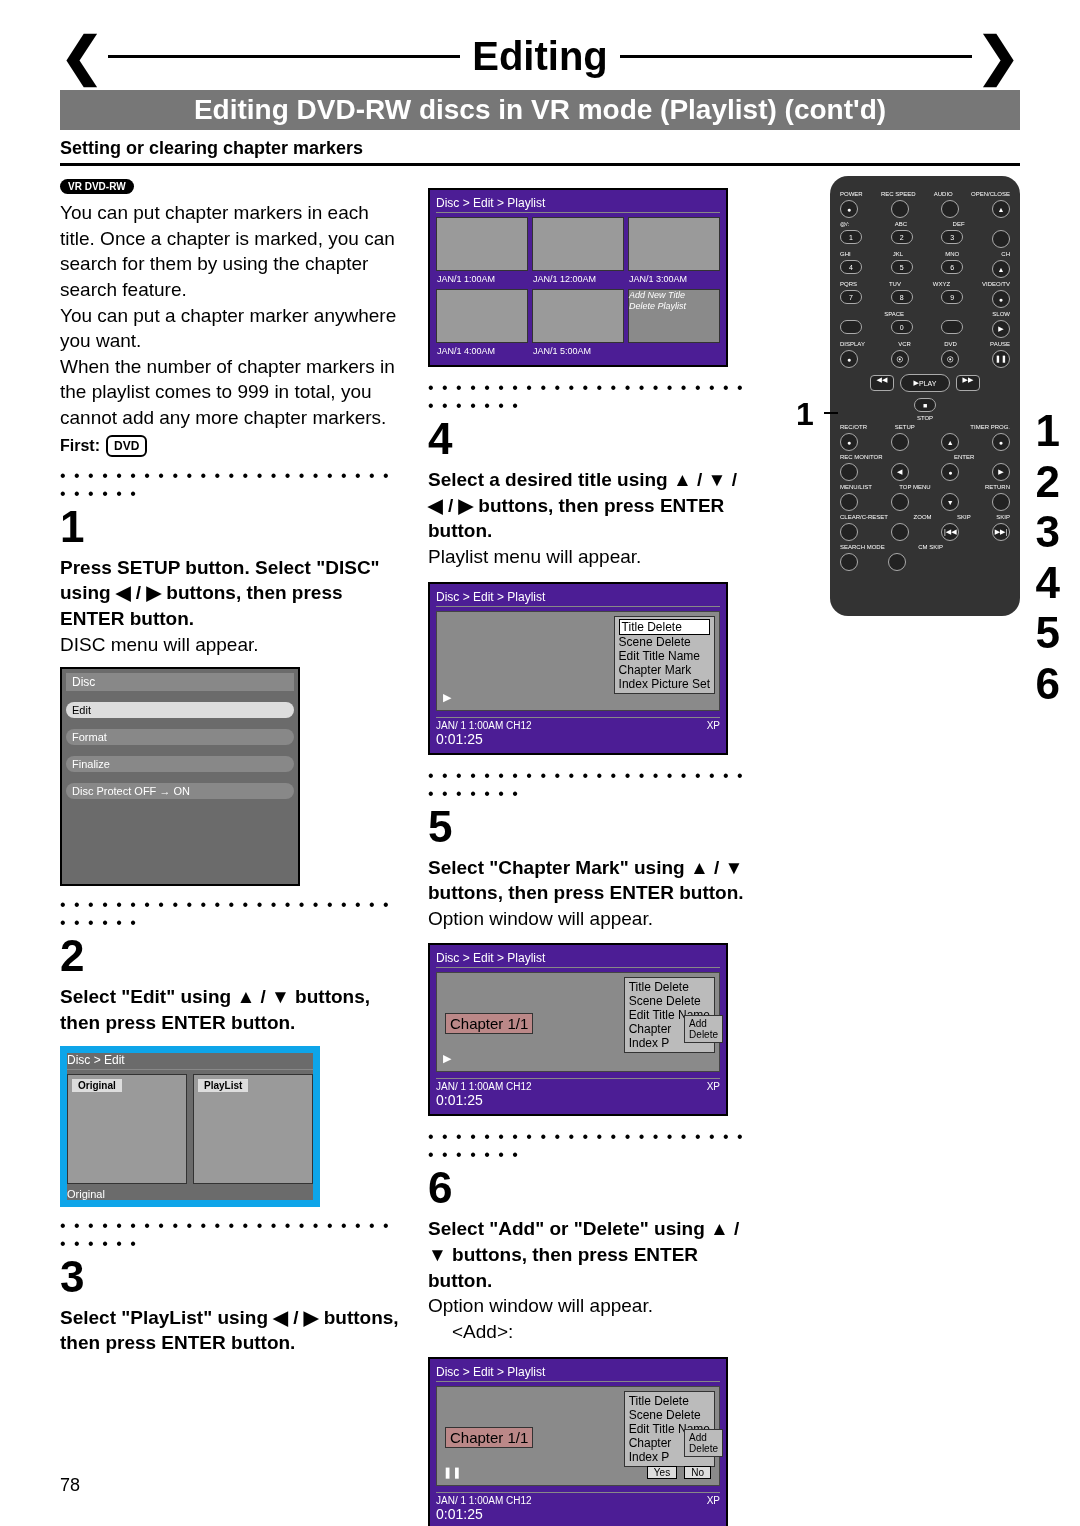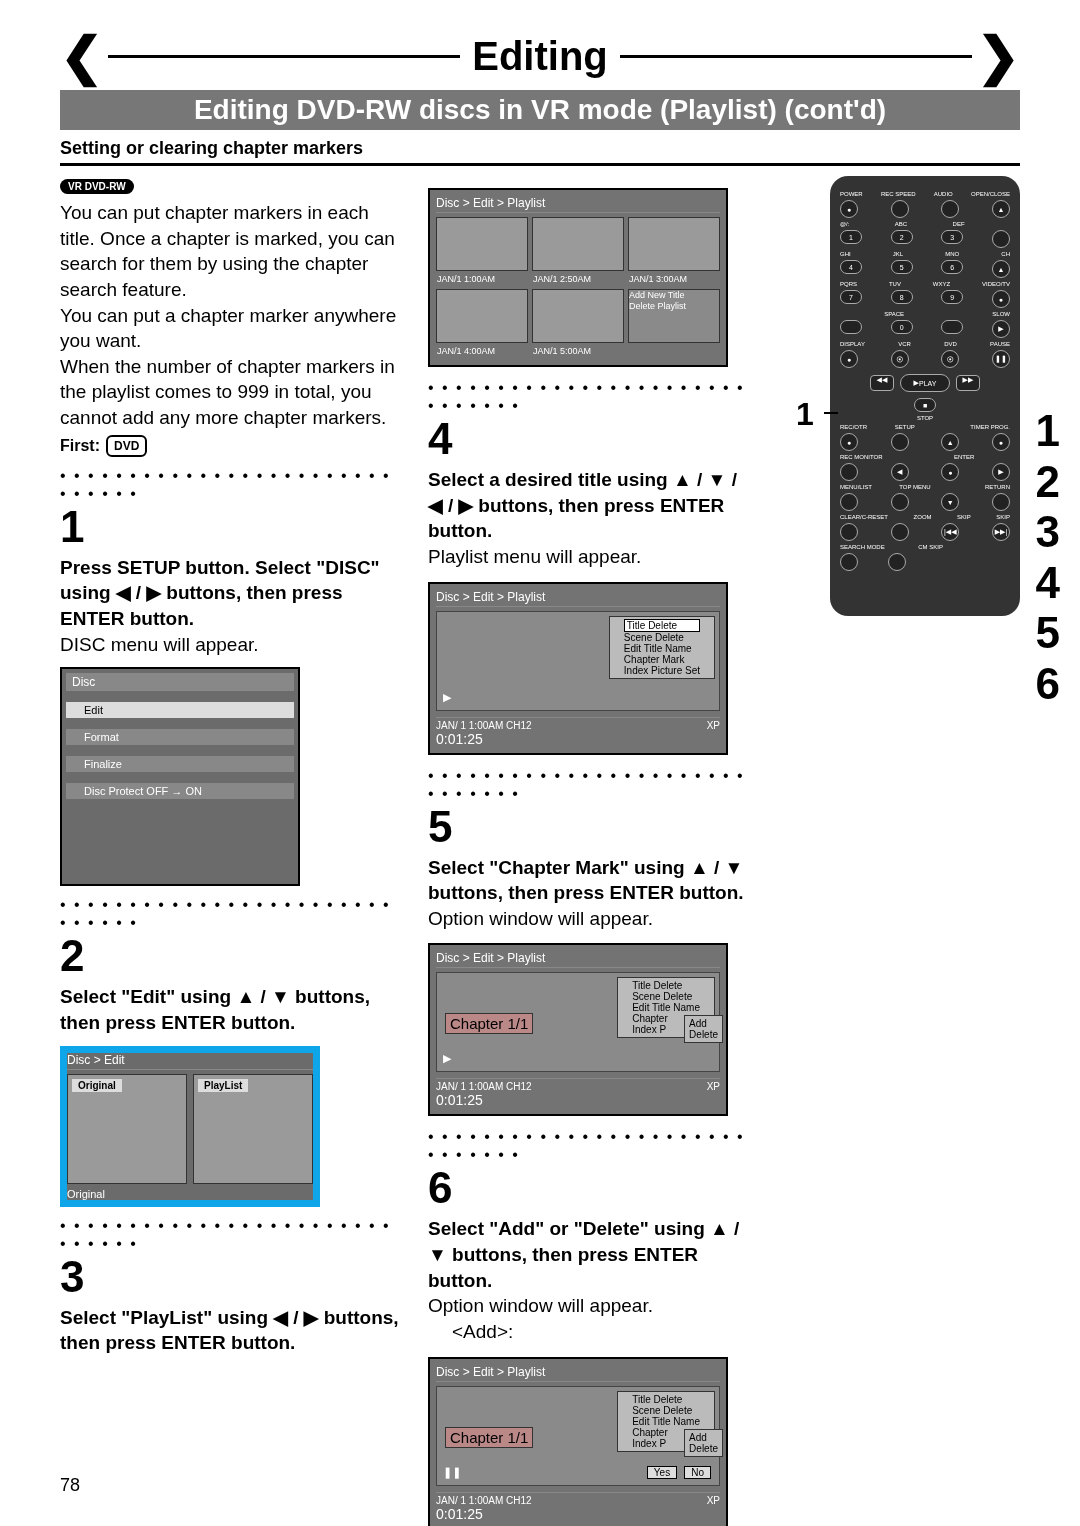--- a/index.html
+++ b/index.html
@@ -73,58 +73,58 @@
   .first-row { display: flex; align-items: center; gap: 6px; margin-top: 4px;}
   .vr-badge {
     display:inline-block; background:#000; color:#fff; font-size:10px;
     padding:2px 8px; border-radius:10px; font-weight:bold; margin-bottom:6px;
   }
   .dvd-icon {
     display:inline-block; border:2px solid #000; border-radius:6px;
     padding:2px 6px; font-size:12px; font-weight:bold;
   }
   .screen {
-    background:#737373; border:2px solid #000; color:#fff;
+    background:#4c1d95; border:2px solid #000; color:#fff;
     font-size:11px; margin:12px 0; padding:6px;
   }
   .screen.wide { width:300px; }
   .screen .crumb { color:#fff; font-size:12px; margin-bottom:4px; border-bottom:1px solid #888; padding-bottom:2px;}
   .screen .row-thumbs { display:flex; gap:4px; }
   .screen .thumb {
     background:#9a9a9a; border:1px solid #333; flex:1; height:54px;
     position:relative;
   }
-  .screen .thumb.placeholder { background:#8a8a8a; }
+  .screen .thumb.placeholder { background:#8a8a8a;font-style:italic; }
   .screen .thumb .cap { position:absolute; bottom:-14px; left:0; font-size:9px; white-space:nowrap; }
   .screen .label-stack span { display:block; font-size:9px; line-height:1.2; }
   .screen .panel {
     background:#8a8a8a; border:1px solid #444; padding:4px; position:relative;
   }
   .screen .panel.main { height:100px; }
   .screen .menu-box {
     position:absolute; right:4px; top:4px; background:#bbb; color:#000;
-    font-size:10px; padding:2px 14px; border:1px solid #333;
+    font-size:12px; padding:2px 4px; border:1px solid #333;
   }
   .screen .menu-box .hi { background:#fff; border:1px solid #000; padding:0 2px; }
   .screen .sub-box {
     position:absolute; right:-4px; top:42px; background:#bbb; color:#000;
     font-size:10px; padding:2px 4px; border:1px solid #333;
   }
   .screen .chapter-chip {
     position:absolute; left:8px; top:40px; background:#b88; color:#000;
     font-size:15px; padding:1px 4px; border:1px solid #333;
   }
   .screen .foot { display:flex; justify-content:space-between; font-size:10px; margin-top:6px; border-top:1px solid #888; padding-top:2px;}
   .screen .time-right { font-size:14px;}
   .disc-menu {
     width:240px; background:#6b6b6b; border:2px solid #000; padding:4px;
     font-size:12px; color:#fff; margin-top:10px;
   }
   .disc-menu .hdr { background:#888; padding:2px 6px; margin-bottom:4px;}
-  .disc-menu .item { background:#888; padding:2px 18px; margin:11px 0; font-size:11px;}
+  .disc-menu .item { background:#888; padding:2px 6px; margin:11px 0; font-size:11px;border-radius:8px;}
   .disc-menu .item.sel { background:#ddd; color:#000; }
   .disc-menu .body { background:#6b6b6b; height:70px; }
   .op-screen {
     width:260px; background:#6b6b6b; border:7px solid #0ea5e9; color:#fff;
     font-size:11px; padding:0; margin-top:10px;
   }
   .op-screen .crumb { font-size:12px; margin-bottom:4px; border-bottom:1px solid #888; padding-bottom:2px;}
   .op-screen .grid { display:flex; gap:6px; height:110px; }
   .op-screen .cell {
     background:#9a9a9a; border:1px solid #333; flex:1;
@@ -239,21 +239,21 @@
   </div>
 
   <div class="col-mid">
     <div class="screen wide">
       <div class="crumb">Disc &gt; Edit &gt; Playlist</div>
       <div class="row-thumbs" style="margin-bottom:18px;">
         <div class="thumb">
             <span class="cap">JAN/1  1:00AM</span>
           </div>
         <div class="thumb">
-            <span class="cap">JAN/1  2:50AM</span>
+            <span class="cap">JAN/1  12:00AM</span>
           </div>
         <div class="thumb">
             <span class="cap">JAN/1  3:00AM</span>
           </div>
       </div>
       <div class="row-thumbs" style="margin-top:4px;">
         <div class="thumb">
             <span class="cap">JAN/1  4:00AM</span>
           </div>
         <div class="thumb">

